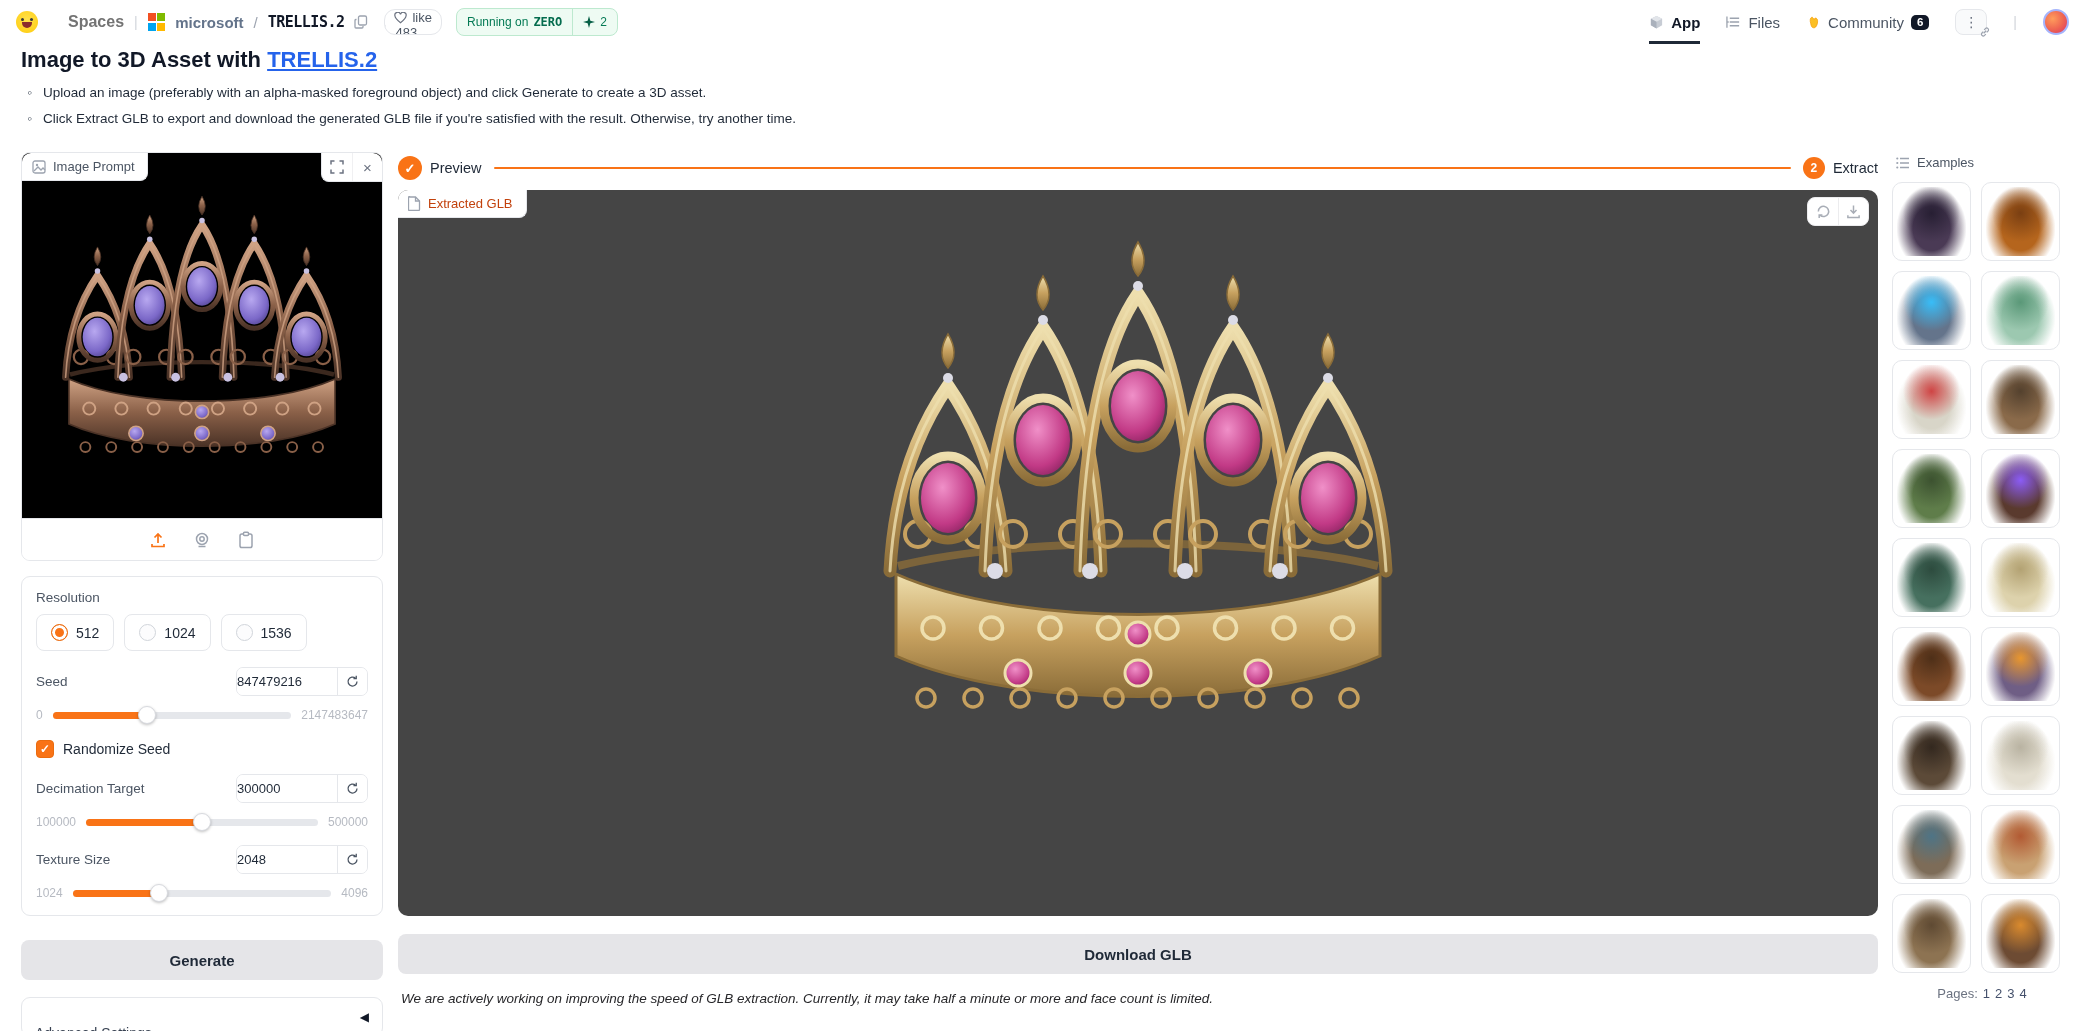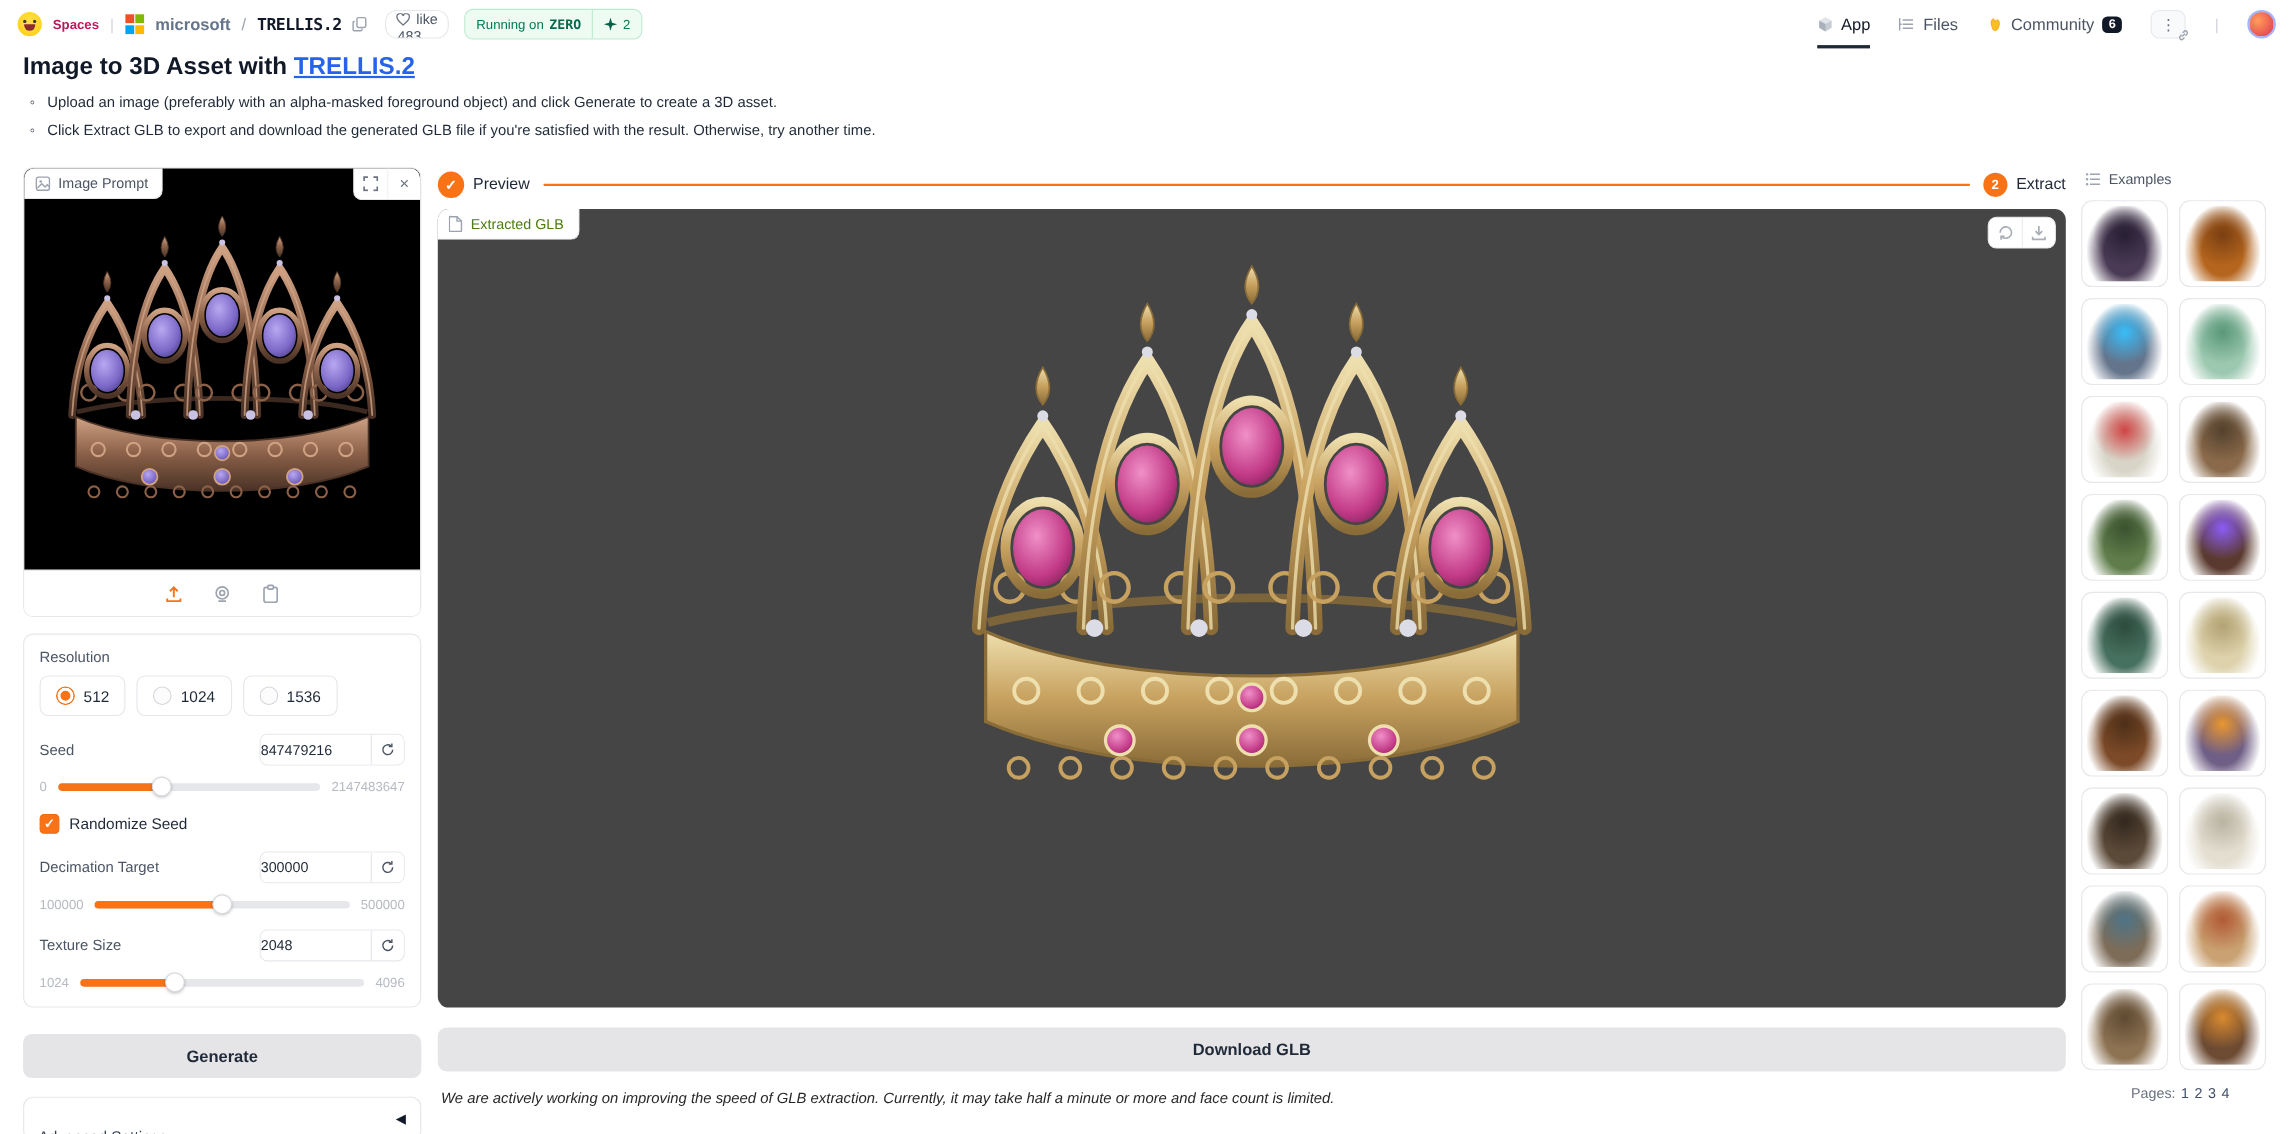--- a/index.html
+++ b/index.html
@@ -5,38 +5,38 @@
   * { margin:0; padding:0; box-sizing:border-box; }
   html,body { background:#fff; }
   body { font-family:"Liberation Sans", sans-serif; color:#1f2937; }
   #page { position:relative; width:2085px; height:1031px; background:#fff; overflow:hidden; }
 
   
   #header { position:absolute; top:0; left:0; width:100%; height:44px; display:flex; align-items:center; padding:0 16px; gap:10px; background:#fff; }
   .hf-face { width:22px; height:22px; border-radius:50%; background:radial-gradient(circle at 50% 40%, #ffe14d 0%, #ffd21e 70%, #f8c200 100%); position:relative; flex:0 0 auto; }
   .hf-face::before { content:""; position:absolute; left:5px; top:7px; width:3px; height:3px; border-radius:50%; background:#3a3a3a; box-shadow:9px 0 0 #3a3a3a; }
   .hf-face::after { content:""; position:absolute; left:6px; top:11px; width:10px; height:6px; border-radius:0 0 10px 10px; background:#8b2c2c; }
-  .brand-spaces { font-size:12px; font-weight:700; color:#be185d; }
+  .brand-spaces { font-size:16px; font-weight:700; color:#737373;margin-left:20px; }
   .hdr-divider { color:#d1d5db; font-size:14px; }
   .ms-logo { display:grid; grid-template-columns:8px 8px; grid-template-rows:8px 8px; gap:1.5px; flex:0 0 auto; }
   .ms-logo i { display:block; }
   .org-name { font-size:15px; color:#64748b; font-weight:600; }
   .slash { color:#9ca3af; font-size:15px; }
   .repo-name { font-family:"DejaVu Sans Mono", monospace; font-size:15px; font-weight:700; color:#111827; letter-spacing:-0.5px; }
   .icon-btn-plain { color:#9ca3af; display:flex; align-items:center; }
   .pill { display:flex; align-items:flex-start; border:1px solid #e5e7eb; border-radius:11px; overflow:hidden; height:26px;flex-direction:column; }
   .pill-seg { display:flex; align-items:center; gap:5px; padding:0 9px; font-size:13px; color:#4b5563; height:100%; }
   .pill-seg + .pill-seg { border-left:1px solid #e5e7eb; }
   .status-pill { display:flex; align-items:center; border:1px solid #bde9cf; background:#eefbf3; border-radius:8px; height:28px; margin-left:4px; }
   .status-seg { display:flex; align-items:center; gap:5px; padding:0 10px; height:100%; font-size:12px; color:#057a55; }
   .status-seg + .status-seg { border-left:1px solid #bde9cf; }
   .status-hw { font-family:"DejaVu Sans Mono", monospace; font-weight:700; color:#046c4e; }
   .hdr-right { margin-left:auto; display:flex; align-items:center; gap:26px; height:100%; }
   .hdr-tab { display:flex; align-items:center; gap:7px; font-size:15px; color:#4b5563; height:100%; border-bottom:3px solid transparent; padding-top:3px; cursor:pointer; }
-  .hdr-tab.active { color:#111827; font-weight:400; border-bottom-color:#1f2937; }
+  .hdr-tab.active { color:#111827; font-weight:700; border-bottom-color:#1f2937; }
   .badge-dark { background:#111827; color:#fff; font-size:11.5px; font-weight:700; border-radius:5px; padding:1.5px 6px; }
   .kebab-btn { border:1px solid #e5e7eb; border-radius:8px; width:32px; height:26px; display:flex; align-items:center; justify-content:center; position:relative; color:#6b7280; font-size:14px; background:#f9fafb; }
   .kebab-link { position:absolute; right:-5px; bottom:-4px; }
   .avatar { width:26px; height:26px; border-radius:50%; background:radial-gradient(circle at 35% 35%, #ff9d5c 0%, #ee6352 55%, #d6336c 100%); border:2px solid #a5b4fc; }
 
   
   #intro { position:absolute; left:21px; top:47px; width:1400px; }
   #intro h1 { font-size:22px; font-weight:700; color:#111827; }
   #intro h1 a { color:#2563eb; text-decoration:underline; }
   .bullets { margin-top:10px; list-style:none; }
@@ -80,21 +80,21 @@
   #advanced-box .lbl { font-size:14px; color:#374151;margin-top:32px; }
   #advanced-box .arrow { font-size:12px; color:#111827; }
 
   
   #center-col { position:absolute; left:398px; top:155px; width:1480px; }
   #step-row { display:flex; align-items:center; height:26px; }
   .step-circle { width:24px; height:24px; border-radius:50%; background:#f97316; color:#fff; display:flex; align-items:center; justify-content:center; font-size:13px; font-weight:700; flex:0 0 auto; }
   .step-label { font-size:14.5px; color:#1f2937; margin-left:8px; }
   .step-line { flex:1; height:2.5px; background:#f97316; margin:0 12px; border-radius:2px; }
   #viewer { position:relative; margin-top:9px; height:726px; background:#454545; border-radius:10px; display:flex; justify-content:center; align-items:flex-start; padding-top:36px; }
-  #viewer-tab { position:absolute; top:0; left:0; background:#fff; border-right:1px solid #e5e7eb; border-bottom:1px solid #e5e7eb; border-radius:10px 0 8px 0; padding:6px 13px 6px 10px; display:flex; gap:7px; font-size:13px; color:#4d7c0f; }
+  #viewer-tab { position:absolute; top:0; left:0; background:#fff; border-right:1px solid #e5e7eb; border-bottom:1px solid #e5e7eb; border-radius:10px 0 8px 0; padding:6px 13px 6px 10px; display:flex; gap:7px; font-size:13px; color:#c2410c; }
   #viewer-controls { position:absolute; top:7px; right:9px; background:#fff; border-radius:8px; display:flex; overflow:hidden; border:1px solid #ececee; }
   #viewer-controls .vbtn { width:30px; height:27px; display:flex; align-items:center; justify-content:center; cursor:pointer; }
   #viewer-controls .vbtn + .vbtn { border-left:1px solid #ececee; }
   #download-btn { margin-top:18px; }
   #glb-note { margin-top:17px; font-size:13.5px; font-style:italic; color:#27272a; padding-left:3px; }
 
   
   #right-col { position:absolute; left:1892px; top:155px; width:180px; }
   #examples-header { display:flex; align-items:center; gap:7px; font-size:13px; color:#4b5563; padding-left:4px; }
   #ex-grid { margin-top:12px; display:grid; grid-template-columns:79px 79px; gap:10px; }

